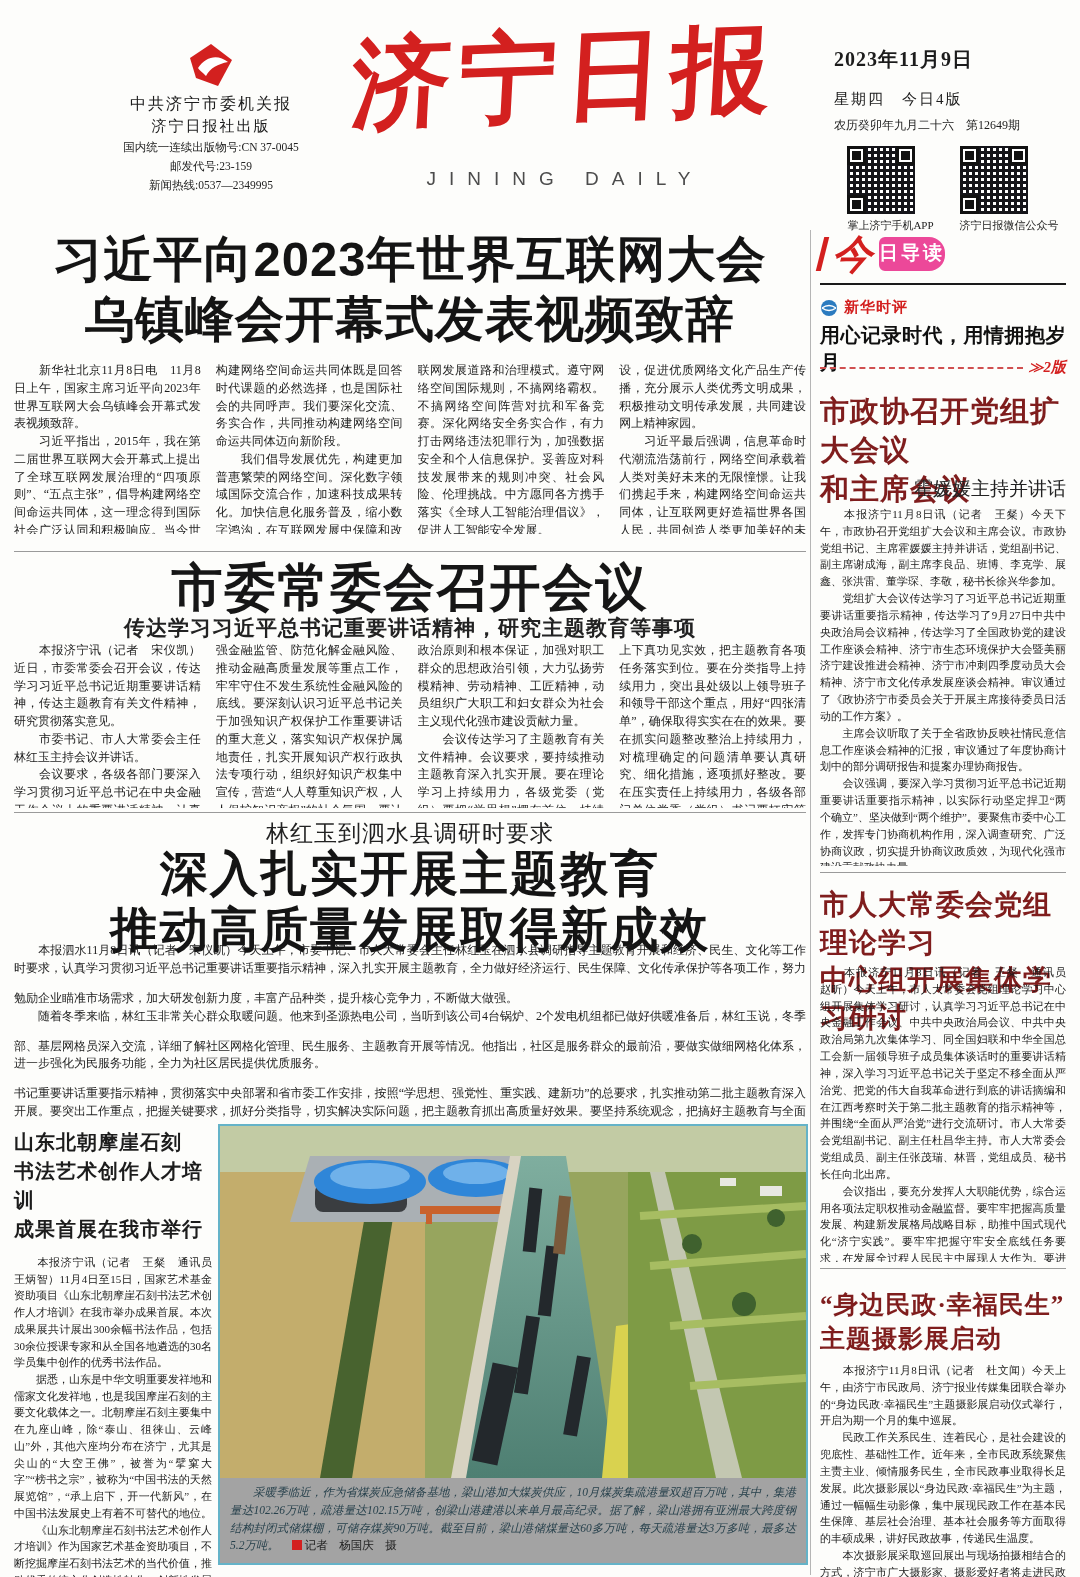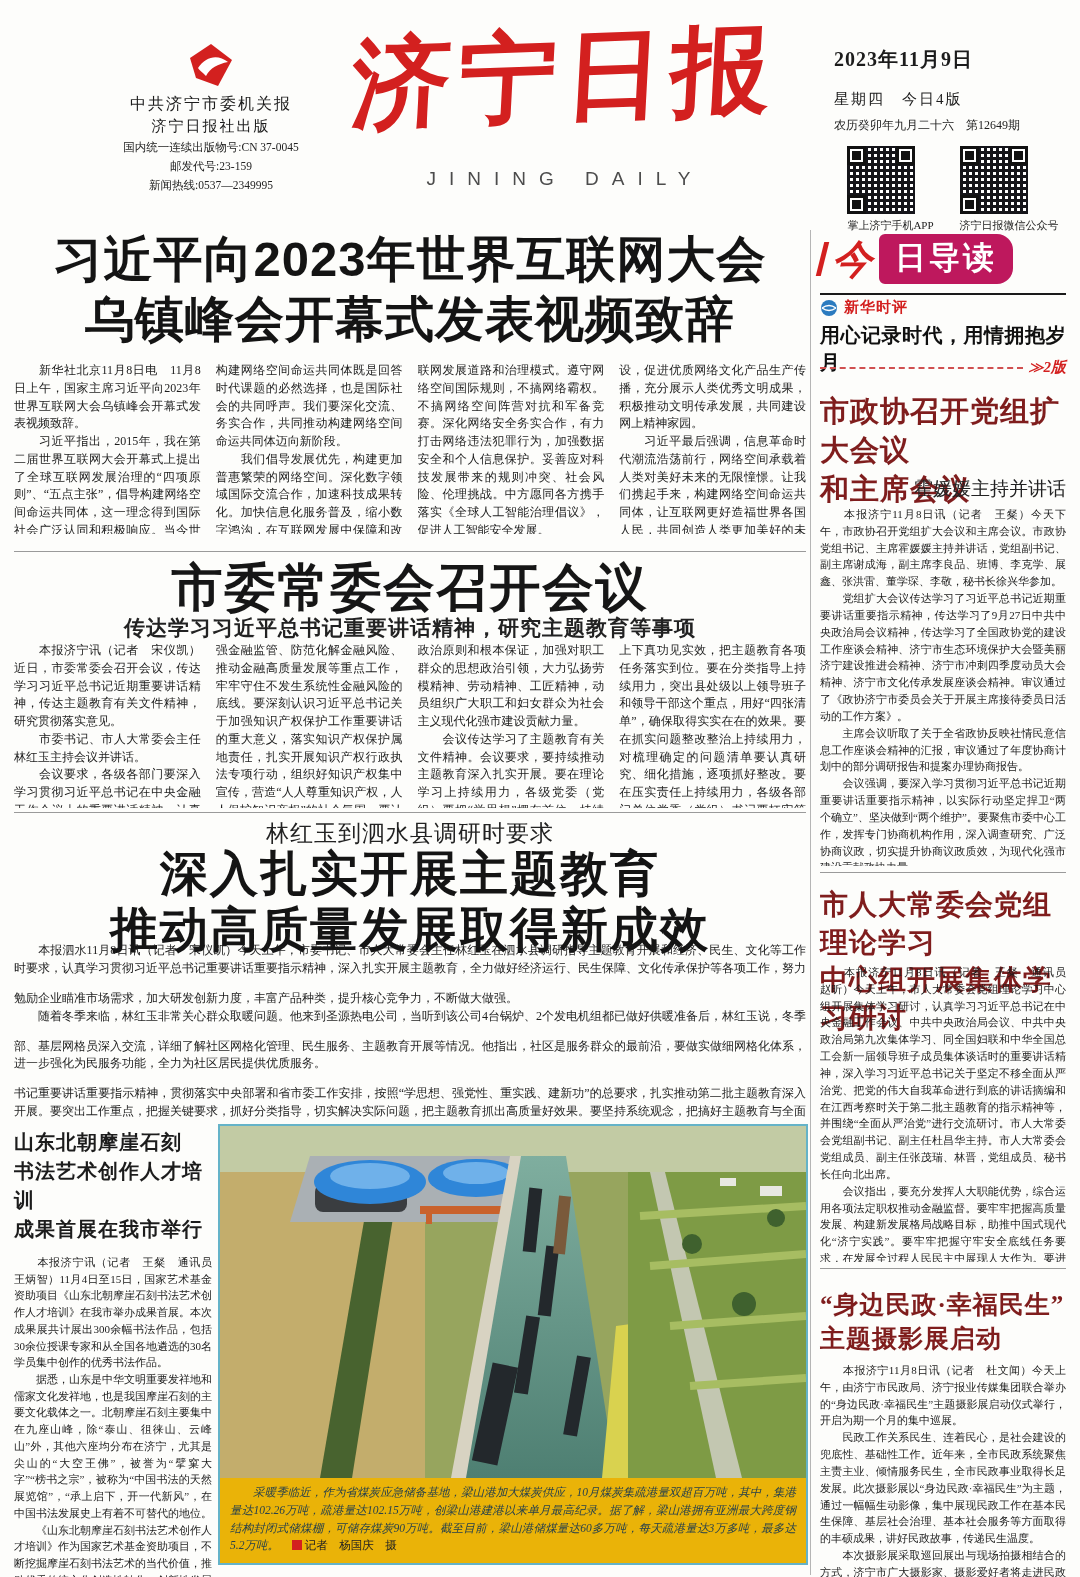--- a/index.html
+++ b/index.html
@@ -51,34 +51,34 @@
   .kicker{left:14px;top:818px;width:792px;text-align:center;font-size:23px;color:#222;letter-spacing:1px;}
   .r-title{left:14px;top:846px;width:792px;text-align:center;font-family:"Liberation Sans",sans-serif;
            font-weight:bold;font-size:48px;line-height:1.16;letter-spacing:2px;color:#141414;}
   .research-body{top:942px;height:176px;flex-direction:column;}
   
   .cal{left:14px;top:1128px;width:198px;}
   .cal-title{font-size:20px;font-weight:bold;text-align:left;line-height:1.45;letter-spacing:1px;}
   .cal-body{margin-top:10px;font-size:11px;line-height:1.52;text-align:justify;white-space:pre-line;
             height:348px;overflow:hidden;}
   
-  .photobox{left:218px;top:1124px;width:586px;border:2px solid #65b3c8;background:#eab308;box-sizing:content-box;}
+  .photobox{left:218px;top:1124px;width:586px;border:2px solid #65b3c8;background:#a3a3a3;box-sizing:content-box;}
   .photobox svg{display:block;width:586px;height:352px;}
   .caption{padding:6px 10px 8px;font-size:11.5px;line-height:1.55;text-align:justify;color:#27414c;
            font-style:italic;}
   .credit{white-space:nowrap;color:#222;font-style:normal;}
   .rsq{display:inline-block;width:10px;height:10px;background:#d3201f;margin:0 3px 0 10px;vertical-align:-1px;}
   
   .digest{left:820px;top:234px;width:246px;display:flex;align-items:center;gap:7px;
           border-bottom:2px solid #1a1a1a;padding-bottom:9px;}
   .digest-bar{width:5px;height:34px;background:#d3201f;transform:skewX(-14deg);}
   .digest-jin{font-size:40px;color:#d3201f;font-family:"DejaVu Serif",serif;font-style:italic;
               font-weight:bold;line-height:1;}
-  .digest-pill{background:#be185d;color:#fff;font-family:"Liberation Sans",sans-serif;font-weight:bold;
-               font-size:31px;letter-spacing:3px;padding:3px 16px 5px;border-radius:6px 16px 16px 6px;}
+  .digest-pill{background:#ec4899;color:#fff;font-family:"Liberation Sans",sans-serif;font-weight:bold;
+               font-size:19px;letter-spacing:3px;padding:3px 0 5px;border-radius:6px 16px 16px 6px;}
   .review-row{left:820px;top:298px;width:246px;display:flex;align-items:center;gap:6px;}
   .review-tag{color:#d3201f;font-weight:bold;font-size:15px;letter-spacing:1px;}
   .review-title{left:820px;top:322px;width:250px;font-size:20px;font-weight:bold;color:#101010;letter-spacing:0.5px;}
   .dashrow{left:820px;top:358px;width:246px;display:flex;align-items:center;}
   .dash{flex:1;border-top:2px dashed #d05050;height:0;}
   .pageref{color:#d3201f;font-weight:bold;font-size:15px;font-style:italic;margin-left:6px;}
   .s-title{left:820px;width:246px;text-align:left;font-weight:bold;color:#7f1d1d;line-height:1.34;letter-spacing:1px;}
   .s1t{top:392px;font-size:29px;}
   .s1sub{left:820px;top:476px;width:246px;text-align:right;font-size:19px;color:#222;}
   .sbody{left:820px;width:246px;font-size:11px;line-height:1.53;text-align:justify;white-space:pre-line;overflow:hidden;}

